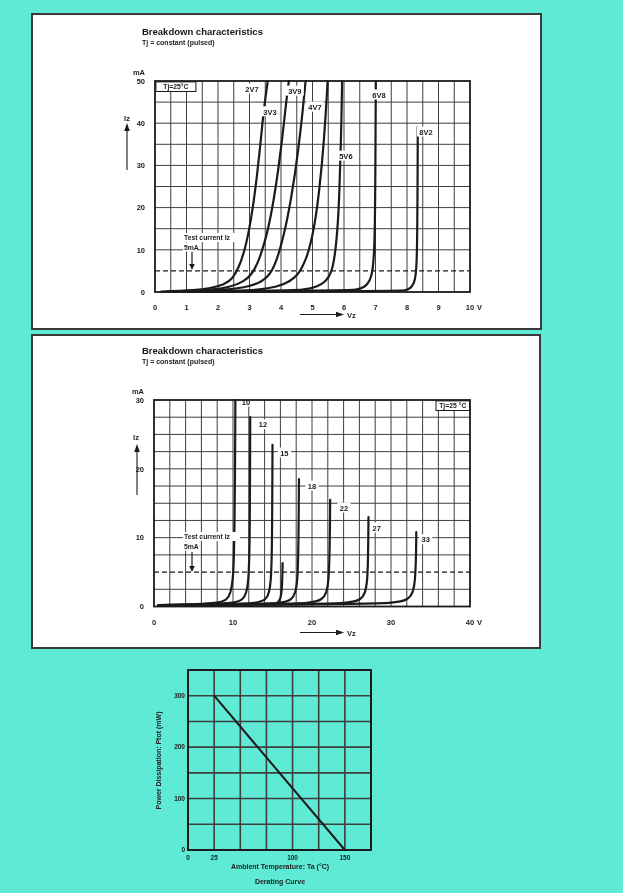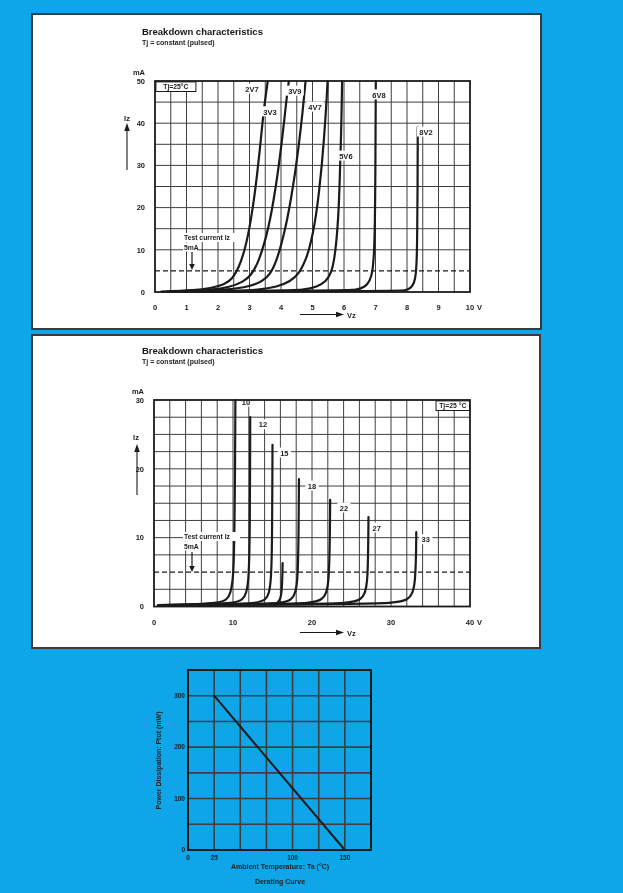--- a/index.html
+++ b/index.html
@@ -1,17 +1,17 @@
 <!DOCTYPE html>
 <html><head>
 <meta charset="utf-8">
 <style>
   html,body{margin:0;padding:0;background:#fff;}
   body{width:623px;height:893px;position:relative;font-family:"Liberation Sans",sans-serif;color:#1b1b1b;}
-  .page{position:absolute;left:0;top:0;width:623px;height:893px;background:#0ea5e9;overflow:hidden;}
+  .page{position:absolute;left:0;top:0;width:623px;height:893px;background:#5eead4;overflow:hidden;}
   .panel{position:absolute;border:2px solid #3a3a3a;background:#fff;}
   #panel1{left:31px;top:13px;width:507px;height:313px;}
   #panel2{left:31px;top:334px;width:506px;height:311px;}
   .chart-title{position:absolute;font-size:9.5px;font-weight:bold;white-space:nowrap;color:#161616;}
   .chart-sub{position:absolute;font-size:7px;font-weight:bold;white-space:nowrap;color:#222;}
   #title1{left:142px;top:26px;}
   #sub1{left:142px;top:39px;}
   #title2{left:142px;top:345px;}
   #sub2{left:142px;top:358px;}
   #chartsvg{position:absolute;left:0;top:0;width:623px;height:893px;}

